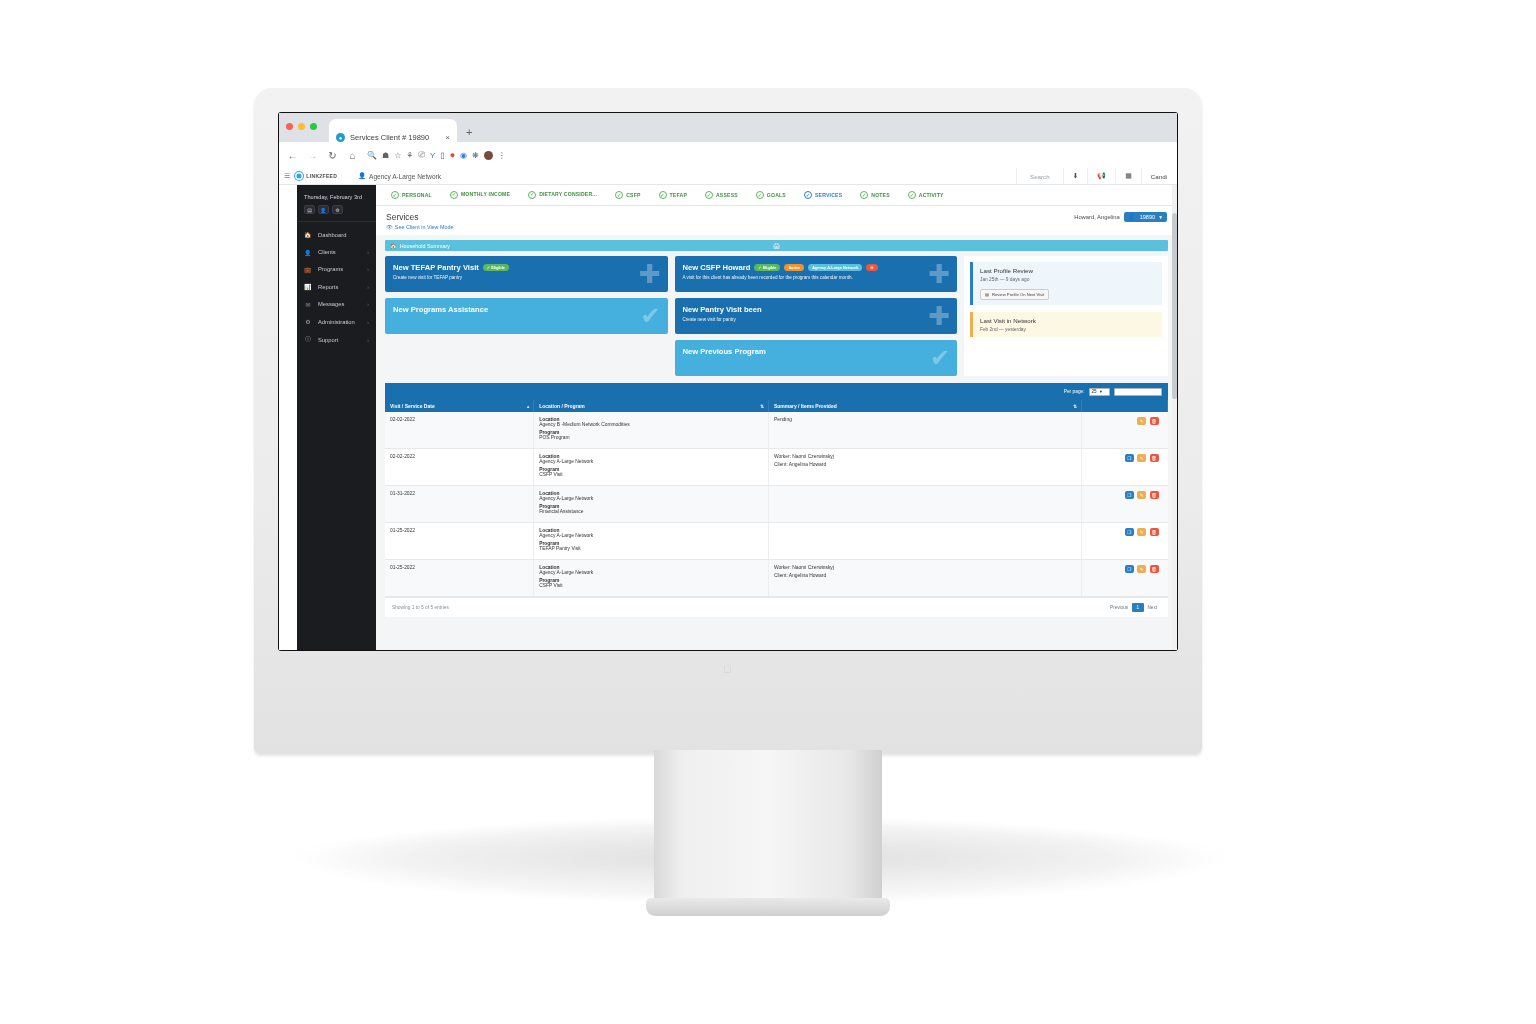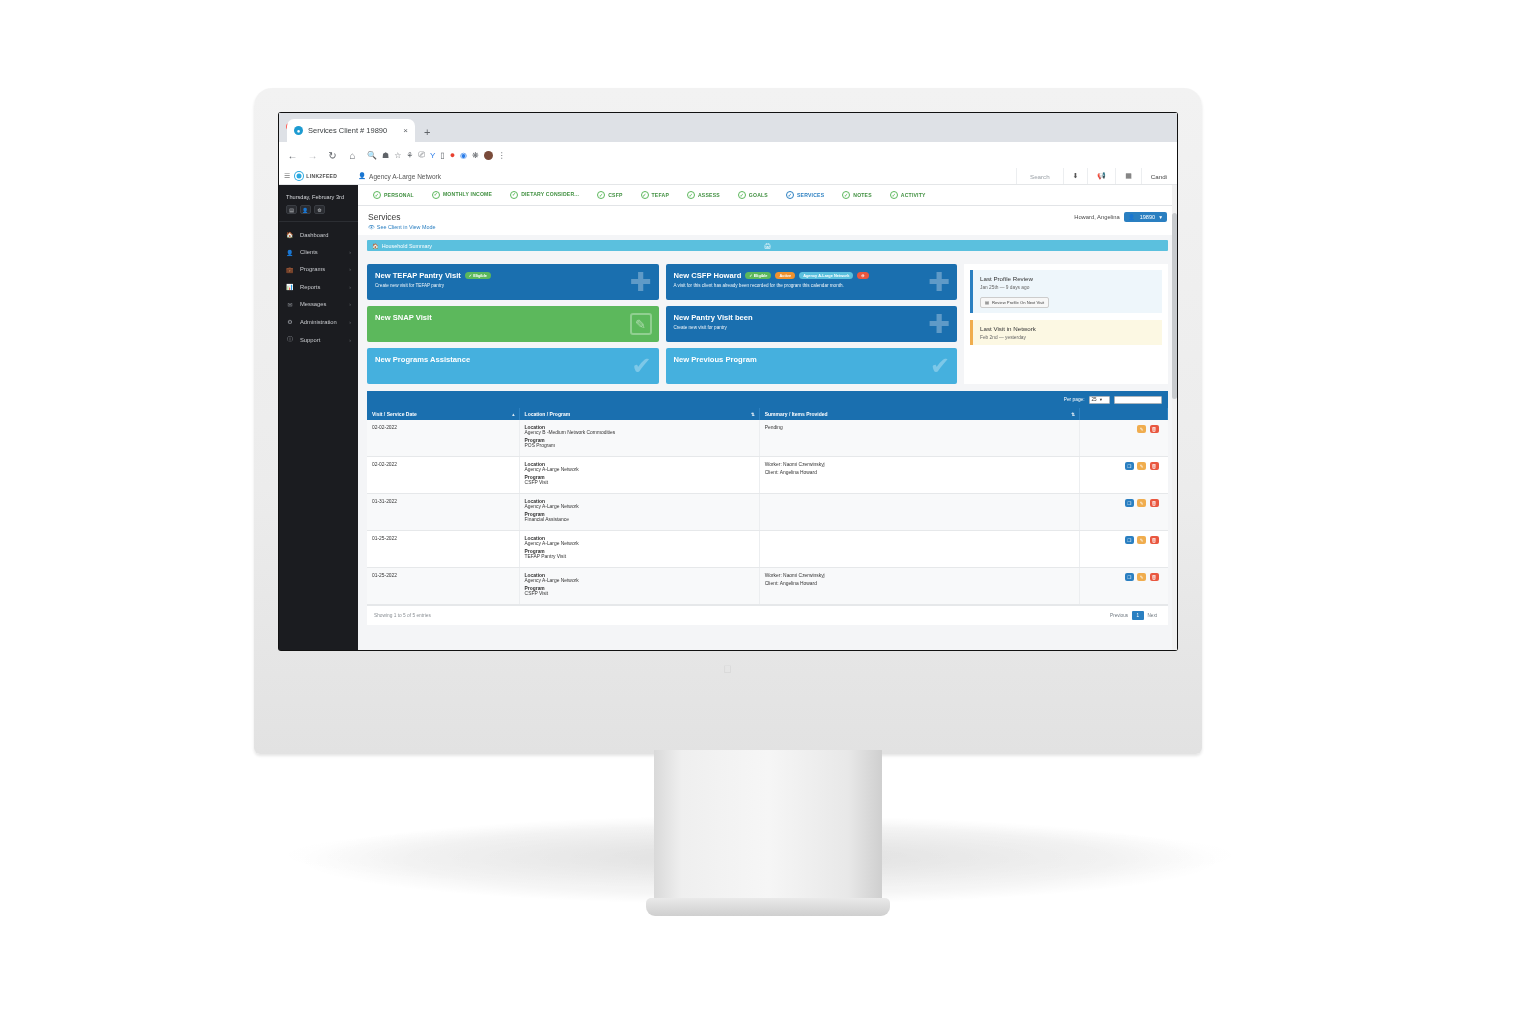--- a/index.html
+++ b/index.html
@@ -55,22 +55,22 @@
     pointer-events:none;
   }
 
   
   .browser { position:absolute; inset:0; background:#dee1e6; }
   .tabstrip { height:29px; background:#dee1e6; position:relative; display:flex; align-items:flex-end; padding-left:8px;}
   .traffic { position:absolute; left:7px; top:10px; display:flex; gap:5px;}
   .traffic i { width:7px; height:7px; border-radius:50%; display:block;}
   .t-red{background:#ff5f57;} .t-yel{background:#febc2e;} .t-grn{background:#28c840;}
   .tab {
-    height:23px; background:#fff; border-radius:7px 7px 0 0;
-    display:flex; align-items:center; gap:5px; padding:0 7px; min-width:128px;
+    margin-left:42px; height:23px; background:#fff; border-radius:7px 7px 0 0;
+    display:flex; align-items:flex-end; gap:5px; padding:0 7px; min-width:128px;
     font-size:7.5px; color:#3c4043; position:relative;
   }
   .tab-fav { width:9px;height:9px;border-radius:50%;background:#1d9bd1; display:flex;align-items:center;justify-content:center;color:#fff;font-size:6px;}
   .tab-title{ flex:1; white-space:nowrap; overflow:hidden;}
   .tab-x{ font-size:8px; color:#5f6368;}
   .tab-plus{ margin-left:9px; font-size:11px; color:#5f6368; padding-bottom:4px;}
 
   .urlbar { height:26px; background:#fff; display:flex; align-items:center; padding:0 8px; gap:9px;}
   .nav-ico { color:#5f6368; font-size:10px; width:11px; text-align:center; }
   .nav-ico.dim{ color:#b6b8bb;}
@@ -95,21 +95,21 @@
   .tb-logo{display:flex;align-items:center;gap:3px;}
   .tb-logo-mark{width:8px;height:8px;border-radius:50%;background:#2aa8e0;display:inline-block;
      box-shadow: inset 0 0 0 1.5px #fff, 0 0 0 1px #2aa8e0;}
   .tb-logo-text{font-size:5px;letter-spacing:.35px;color:#4a4a4a;font-weight:bold;}
   .tb-agency{ font-size:6.5px; color:#555; display:flex; align-items:center; gap:3px;}
   .tb-right{ margin-left:auto; display:flex; align-items:center; gap:0; height:100%;}
   .tb-search{ font-size:6.2px; color:#9aa0a6; padding:0 13px; border-left:1px solid #eceef0; height:100%; display:flex;align-items:center;}
   .tb-btn{ padding:0 9px; height:100%; display:flex;align-items:center; border-left:1px solid #eceef0; font-size:7px; color:#555;}
   .tb-user{ padding:0 10px 0 9px; height:100%; display:flex;align-items:center; border-left:1px solid #eceef0; font-size:6.2px; color:#444;}
 
-  .body-row{ flex:1; display:flex; min-height:0;}
+  .body-row{ flex:1; display:flex; min-height:0;padding-left:18px;}
   .sidebar{ width:79px; background:#1b1c20; color:#c6c8cc; padding-top:6px; flex-shrink:0;}
   .sb-date{ font-size:5.6px; color:#d7d9dd; padding:3px 7px 5px 7px;}
   .sb-chips{ display:flex; gap:3px; padding:0 7px 7px 7px;}
   .sb-chip{ width:11px;height:9px;background:#2a2c31;border:1px solid #3a3d43;border-radius:2px;
      display:flex;align-items:center;justify-content:center;font-size:5px;color:#cfd2d6;}
   .sb-sep{height:1px;background:#2c2e33;margin:0 0 4px 0;}
   .sb-item{ display:flex;align-items:center; gap:6px; padding:5.2px 7px; font-size:5.8px; color:#c9cbcf; position:relative;}
   .sb-item .ic{ width:8px; text-align:center; font-size:6px; color:#9fa2a8;}
   .sb-item .car{ margin-left:auto; font-size:5px; color:#6d7075;}
 
@@ -129,21 +129,21 @@
   .client-pill{ margin-left:auto; display:flex; align-items:center; gap:4px; font-size:5.8px; color:#4a4a4a;}
   .pill-blue{ background:#2a7fc1; color:#fff; border-radius:2px; padding:2px 5px; font-size:5.6px;
       display:flex;align-items:center;gap:4px;}
 
   .scroll-area{ flex:1; overflow:hidden; padding:0 9px 0 9px; background:#f4f5f7;}
 
   .hh-bar{ background:#5bc0de; color:#fff; height:11px; border-radius:1px; display:flex; align-items:center;
      padding:0 5px; font-size:5.4px; position:relative; margin-top:5px;}
   .hh-bar .mid{ position:absolute; left:50%; transform:translateX(-50%); font-size:6px;}
 
-  .cards-wrap{ display:flex; gap:7px; margin-top:13px;}
+  .cards-wrap{ display:flex; gap:7px; margin-top:5px;}
   .cards-col{ flex:1; display:flex; flex-direction:column; gap:6px;}
   .side-col{ width:204px; background:#fff; padding:6px; }
   .card{ position:relative; height:36px; border-radius:2px; padding:7px 8px; overflow:hidden; color:#fff;}
   .card.blue{ background:#1a6faf;}
   .card.green{ background:#5cb85c;}
   .card.lightblue{ background:#45b0de;}
   .card-title{ font-size:7.6px; font-weight:bold; display:flex; align-items:center; gap:4px; flex-wrap:wrap;}
   .card-sub{ font-size:4.6px; margin-top:3px; opacity:.93;}
   .badge{ border-radius:7px; padding:1px 4px; font-size:3.9px; font-weight:bold; white-space:nowrap; color:#fff; line-height:1.4;}
   .b-green{background:#5cb85c;} .b-orange{background:#f0922f;} .b-lblue{background:#5bc0de;} .b-red{background:#e9573f;}
@@ -385,26 +385,20 @@
                 <div class="cards-wrap">
                   <div class="cards-col">
                     <div class="card blue">
                       <div class="card-title">
                         <span>New TEFAP Pantry Visit</span>
                         <span class="badge b-green">✓ Eligible</span>
                       </div>
                       <div class="card-sub">Create new visit for TEFAP pantry</div>
                       <div class="card-ico plus">✚</div>
                     </div>
-                    <div class="card green">
-                      <div class="card-title">
-                        <span>New SNAP Visit</span>
-                      </div>
-                      <div class="card-ico box">✎</div>
-                    </div>
                     <div class="card lightblue">
                       <div class="card-title">
                         <span>New Programs Assistance</span>
                       </div>
                       <div class="card-ico check">✔</div>
                     </div>
                   </div>
 
                   <div class="cards-col">
                     <div class="card blue">

